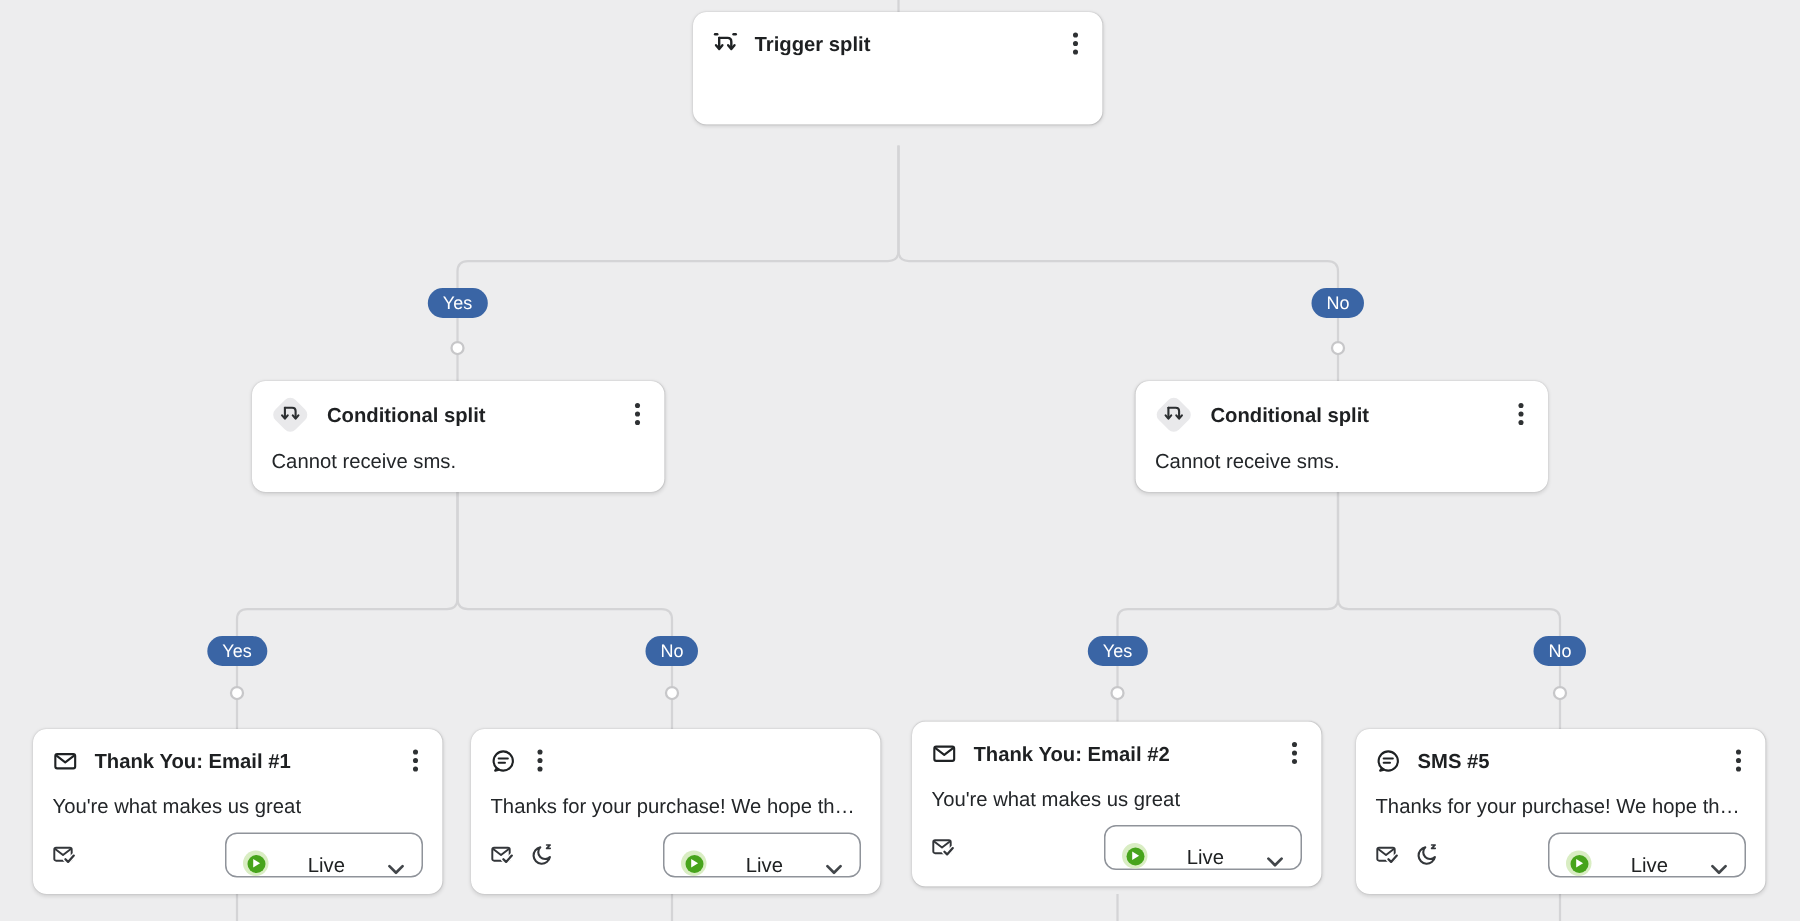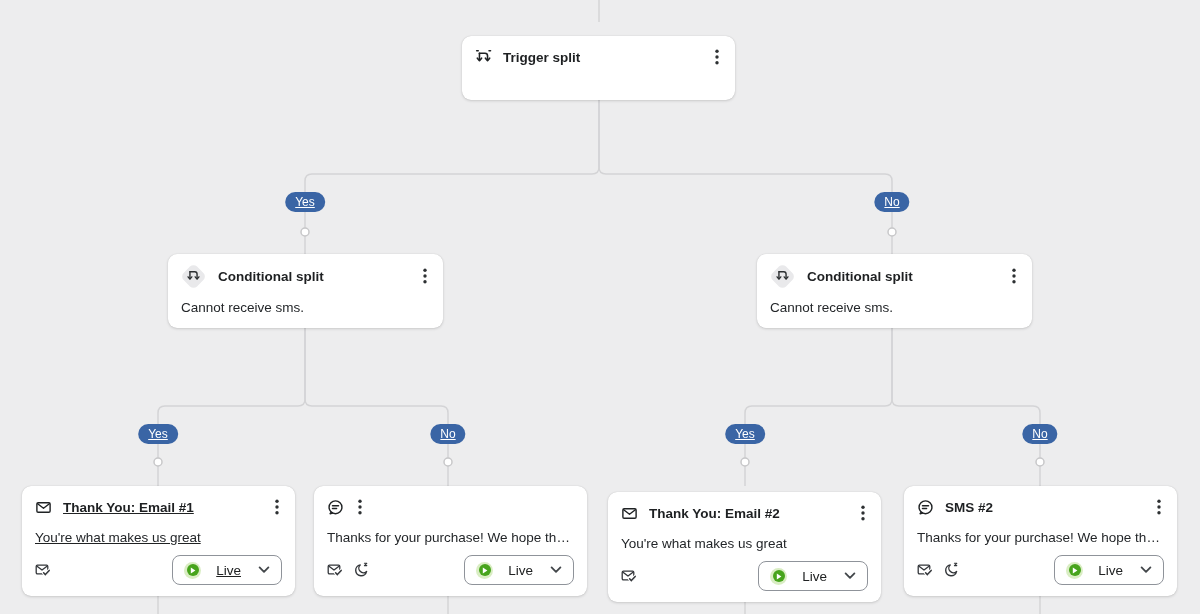--- a/index.html
+++ b/index.html
@@ -27,24 +27,24 @@
   .ficons{display:flex;gap:10px;align-items:center;color:#33363a;}
   .ficon{display:flex;}
 
   .diamond-wrap{width:28px;height:28px;position:relative;display:flex;align-items:center;justify-content:center;flex:none;margin:-3px 0 -3px -2px;}
   .diamond{position:absolute;width:19px;height:19px;background:#e9e9eb;border-radius:5px;transform:rotate(45deg);}
   .diamond-wrap svg{position:relative;color:#2c2f31;}
 
   .badge{
     position:absolute;z-index:3;transform:translateX(-50%);
     background:var(--badge_blue,#3a65a5);color:#fff;
-    font-size:12px;line-height:1;padding:3.5px 10px 4.5px;border-radius:999px;text-decoration:underline;
+    font-size:12px;line-height:1;padding:3.5px 10px 4.5px;border-radius:999px;
   }
   .live-btn{
-    margin-left:auto;display:flex;align-items:center;gap:15px;
+    margin-left:auto;display:flex;align-items:flex-end;gap:26px;
     background:#fff;border:1px solid var(--border_gray,#8f939a);border-radius:8px;
     height:30px;padding:0 11px;font-family:"Liberation Sans",sans-serif;
     font-size:13.5px;color:#202223;cursor:pointer;box-sizing:border-box;
   }
   .play-halo{width:17px;height:17px;border-radius:50%;background:var(--live_green_halo,#d9edc3);
     display:flex;align-items:center;justify-content:center;flex:none;}
   .play-core{width:12px;height:12px;border-radius:50%;background:var(--live_green,#47a41c);
     display:flex;align-items:center;justify-content:center;}
   .chev{display:flex;color:#42464a;margin-left:2px;}
   .defs{position:absolute;width:0;height:0;overflow:hidden;}
@@ -142,21 +142,21 @@
     </g>
   </svg>
 
   <span class="badge" style="left:305px;top:192px;">Yes</span>
   <span class="badge" style="left:892px;top:192px;">No</span>
   <span class="badge" style="left:158px;top:424px;">Yes</span>
   <span class="badge" style="left:448px;top:424px;">No</span>
   <span class="badge" style="left:745px;top:424px;">Yes</span>
   <span class="badge" style="left:1040px;top:424px;">No</span>
 
-  <div class="card" style="left:462px;top:36px;width:273px;height:64px;">
+  <div class="card" style="left:462px;top:8px;width:273px;height:75px;">
     <div class="card-head">
       <span class="head-icon">
         <svg width="17" height="17">
             <use href="#sym-trigger"></use>
           </svg>
       </span>
       <span class="card-title">Trigger split</span>
       <span class="kebab">
         <svg width="4" height="16">
             <use href="#sym-kebab"></use>
@@ -194,21 +194,21 @@
       <span class="card-title">Conditional split</span>
       <span class="kebab">
         <svg width="4" height="16">
             <use href="#sym-kebab"></use>
           </svg>
       </span>
     </div>
     <div class="card-body">Cannot receive sms.</div>
   </div>
 
-  <div class="card" style="left:22px;top:486px;width:273px;height:110px;text-decoration:underline;">
+  <div class="card" style="left:22px;top:486px;width:273px;height:110px;">
     <div class="card-head">
       <span class="head-icon">
         <svg width="17" height="17">
             <use href="#sym-envelope"></use>
           </svg>
       </span>
       <span class="card-title">Thank You: Email #1</span>
       <span class="kebab">
         <svg width="4" height="16">
             <use href="#sym-kebab"></use>
@@ -280,21 +280,21 @@
         <span>Live</span>
         <span class="chev">
           <svg width="12" height="8">
               <use href="#sym-chevron"></use>
             </svg>
         </span>
       </button>
     </div>
   </div>
 
-  <div class="card" style="left:608px;top:492px;width:273px;height:110px;">
+  <div class="card" style="left:608px;top:481px;width:273px;height:110px;">
     <div class="card-head">
       <span class="head-icon">
         <svg width="17" height="17">
             <use href="#sym-envelope"></use>
           </svg>
       </span>
       <span class="card-title">Thank You: Email #2</span>
       <span class="kebab">
         <svg width="4" height="16">
             <use href="#sym-kebab"></use>
@@ -328,21 +328,21 @@
     </div>
   </div>
 
   <div class="card" style="left:904px;top:486px;width:273px;height:110px;">
     <div class="card-head">
       <span class="head-icon">
         <svg width="17" height="17">
             <use href="#sym-sms"></use>
           </svg>
       </span>
-      <span class="card-title">SMS #2</span>
+      <span class="card-title">SMS #5</span>
       <span class="kebab">
         <svg width="4" height="16">
             <use href="#sym-kebab"></use>
           </svg>
       </span>
     </div>
     <div class="card-body">Thanks for your purchase! We hope that ...</div>
     <div class="card-foot">
       <span class="ficons">
         <span class="ficon">

